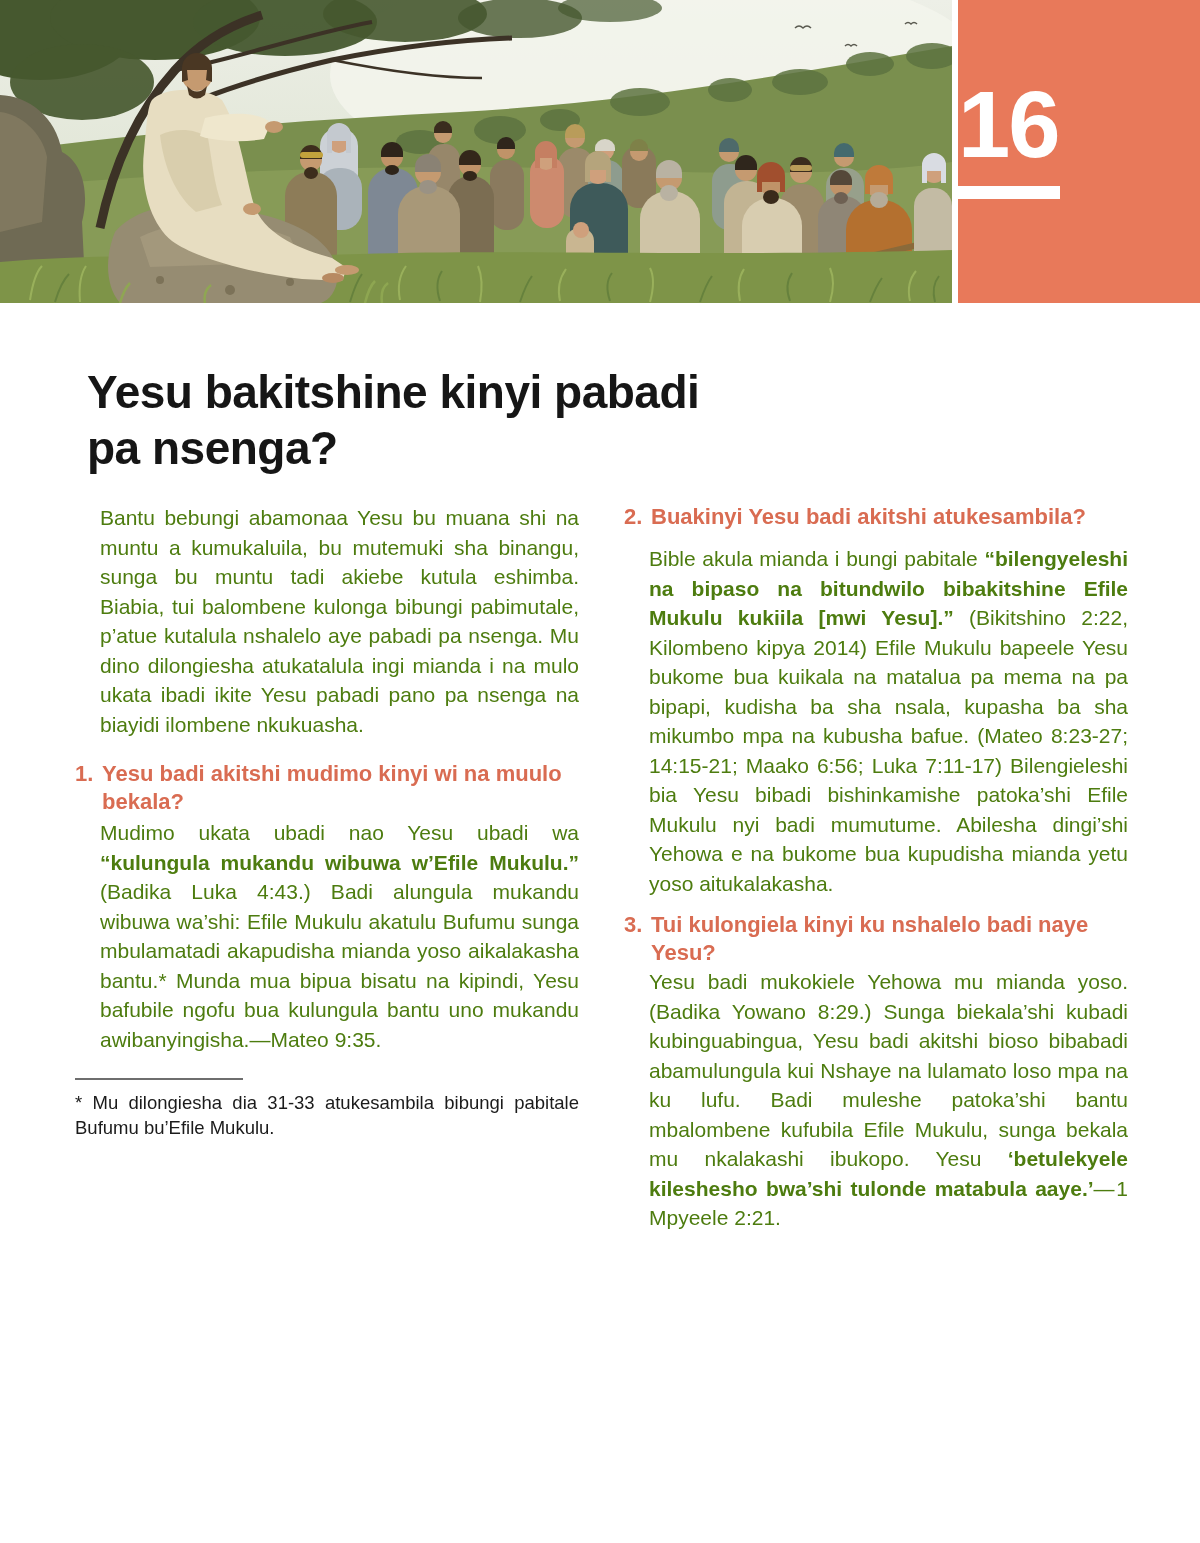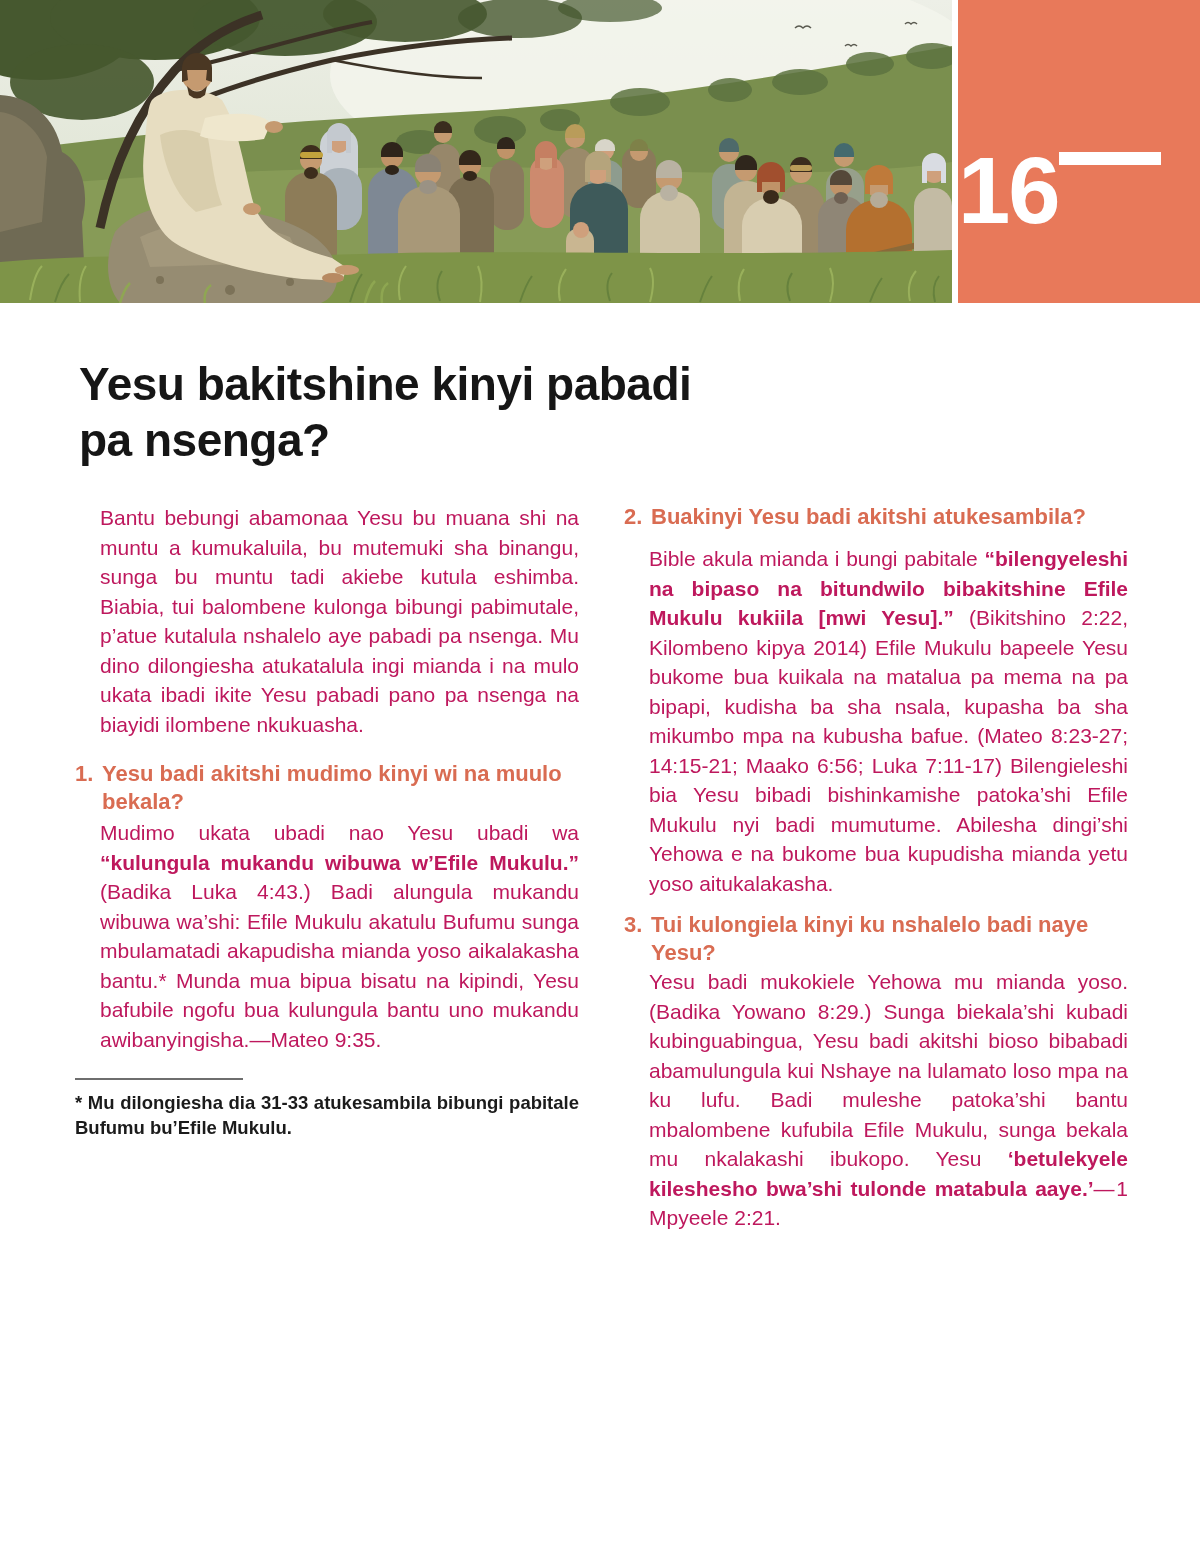--- a/index.html
+++ b/index.html
@@ -10,60 +10,60 @@
     font-family:"Liberation Sans",sans-serif;
     color:#1b1b1b;
     overflow:hidden;
   }
   
   .hero{position:absolute;top:0;left:0;width:1200px;height:303px;}
   .hero-photo{position:absolute;top:0;left:0;width:952px;height:303px;overflow:hidden;}
   .hero-photo svg{display:block;width:952px;height:303px;}
   .lesson-badge{
     position:absolute;top:0;left:958px;width:242px;height:303px;
-    background:#e8795a;display:flex;flex-direction:row;align-items:center;
+    background:#e8795a;display:flex;flex-direction:column;align-items:flex-start;
   }
   .lesson-number{
     margin-top:78px;color:#ffffff;font-size:94px;font-weight:bold;line-height:1;
     letter-spacing:-2px;
   }
   .lesson-underline{width:102px;height:13px;background:#ffffff;margin-top:14px;}
   
   .page-title{
-    position:absolute;left:75px;top:352px;width:620px;margin:4px;
+    position:absolute;left:75px;top:352px;width:620px;margin:12px;
     font-size:46px;line-height:56px;font-weight:bold;color:#161616;
     letter-spacing:-0.5px;
   }
   
   .columns{
     position:absolute;left:75px;top:498px;width:1053px;
     display:flex;gap:45px;
   }
   .col{width:504px;}
   .body-par{
     margin:0 0 0 25px;
-    font-size:21px;line-height:29.5px;text-align:justify;color:#be185d;
+    font-size:21px;line-height:29.5px;text-align:justify;color:#4d7c0f;
   }
   .intro{margin-top:5px;}
   .question{
     display:flex;align-items:flex-start;
     color:#d96c52;font-weight:bold;font-size:22px;line-height:28px;
   }
   .qnum{flex:0 0 27px;}
   .qtext{flex:1;}
   .q1{margin-top:21px;}
   .q2{margin-top:5px;}
   .q3{margin-top:13px;}
   .p1{margin-top:2px;}
   .p2{margin-top:13px;}
   .p3{}
   .seg-b{font-weight:bold;}
   .seg-i{}
   
-  .footnote{margin:24px 0 14px 0;font-weight:bold;}
+  .footnote{margin:24px 0 14px 0;}
   .footnote-rule{width:168px;border-top:2px solid #6e6e6e;}
   .footnote-text{
     margin:10px 0 0 0;font-size:18.5px;line-height:25px;text-align:justify;color:#1b1b1b;
   }
 </style>
 </head>
 <body>
 
 <div class="page">
 

